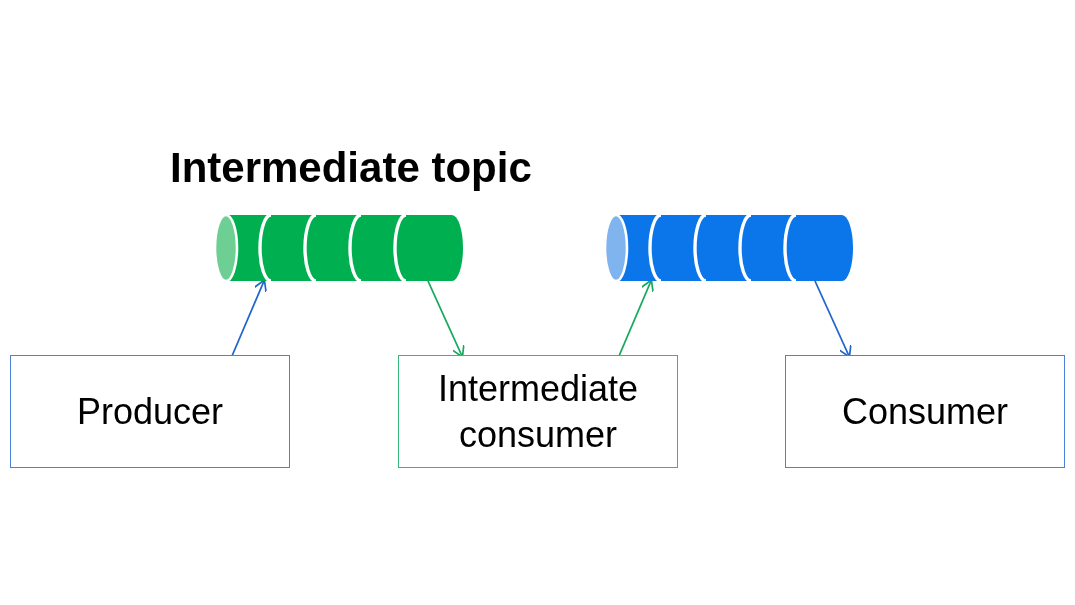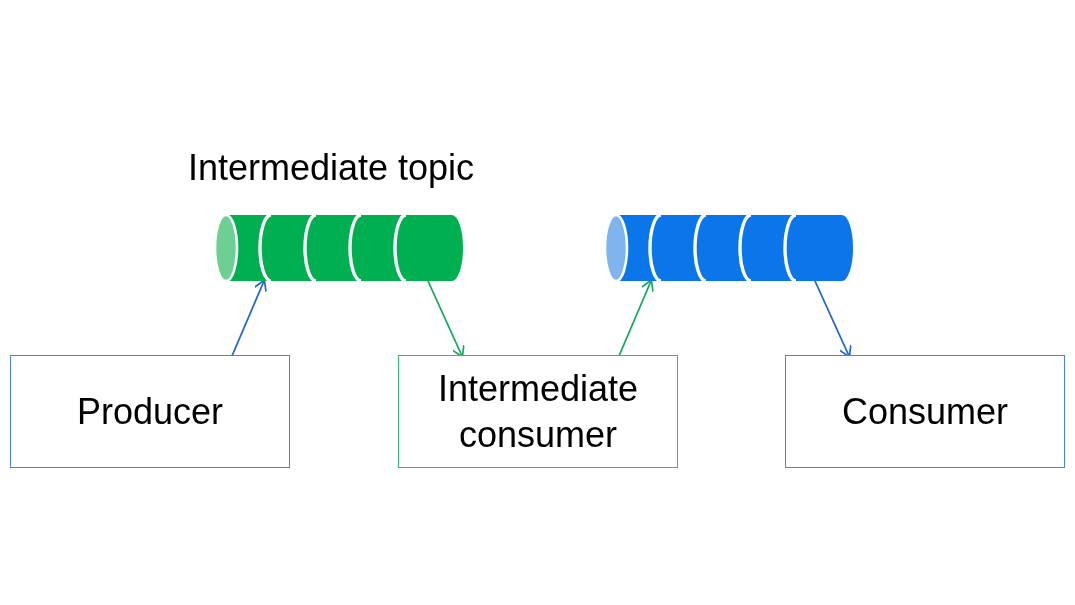--- a/index.html
+++ b/index.html
@@ -25,22 +25,22 @@
     top: 0;
     width: 1075px;
     height: 605px;
     pointer-events: none;
   }
 
   
   .topic-caption {
     position: absolute;
     color: #000000;
-    font-size: 36px;
-    font-weight: 400;
+    font-size: 42px;
+    font-weight: 700;
     line-height: 40px;
     white-space: nowrap;
     text-align: center;
   }
 
   
   .cylinder {
     position: absolute;
   }
 

